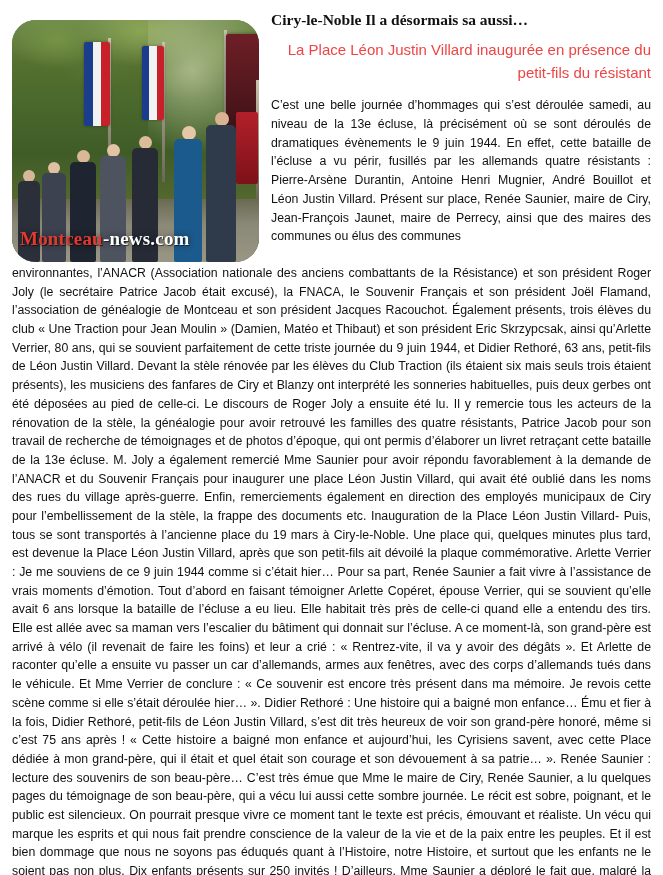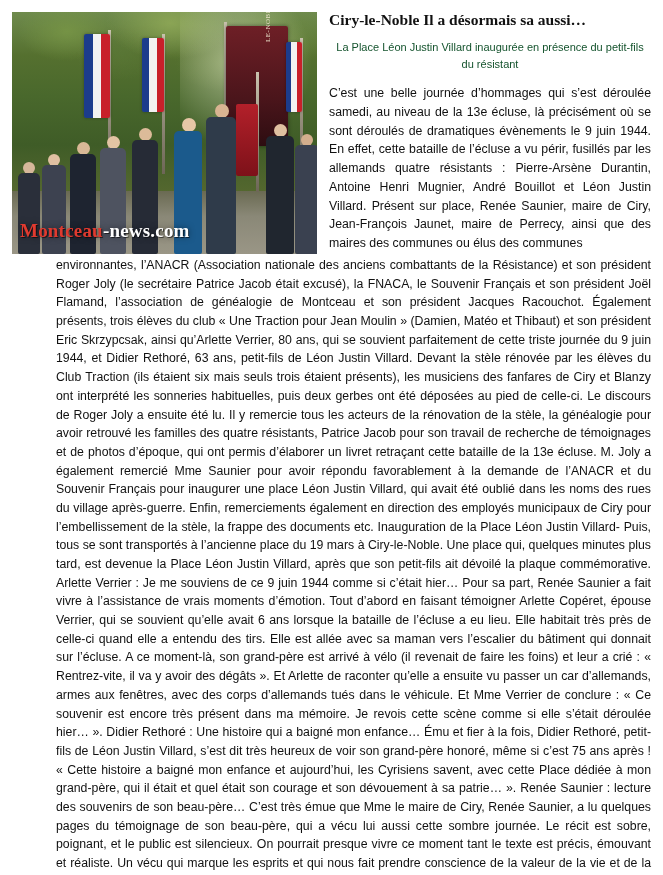--- a/index.html
+++ b/index.html
@@ -20,26 +20,27 @@
     box-sizing: border-box;
     padding: 8px 12px 6px 12px;
     position: relative;
   }
   .top-section {
     display: block;
     overflow: hidden;
   }
   .photo-wrap {
     float: left;
-    width: 305px;
+    width: 247px;
     height: 242px;
-    margin: 4px 12px 2px 0;
+    margin: 12px 12px 2px 0;
     position: relative;
     overflow: hidden;
     background: #4a6b35;
+    border-radius: 24px;
   }
   .photo {
     position: absolute;
     inset: 0;
     overflow: hidden;
   }
   
   .ph-sky {
     position: absolute;
     left: 0; top: 0; width: 100%; height: 100%;
@@ -121,33 +122,32 @@
   .watermark .wm-red { color: #e03a2f; }
   .headline {
     font-family: "Liberation Serif", serif;
     font-weight: bold;
     font-size: 15.5px;
     line-height: 1.25;
     color: #111111;
     margin: 2px 0 10px 0;
   }
   .standfirst {
-    font-size: 11px;
+    font-size: 15px;
     line-height: 1.5;
-    color: #14532d;
+    color: #ef4444;
     margin: 0 0 12px 0;
-    text-align: center;
+    text-align: right;
   }
   .body-text {
     font-size: 12.3px;
     line-height: 1.52;
     color: #111111;
     text-align: justify;
     margin: 0;
-    padding-left: 44px;
   }
   .clearfix::after { content: ""; display: block; clear: both; }
 </style>
 </head>
 <body>
 
 <div class="page">
 
   <div class="top-section clearfix">
 

